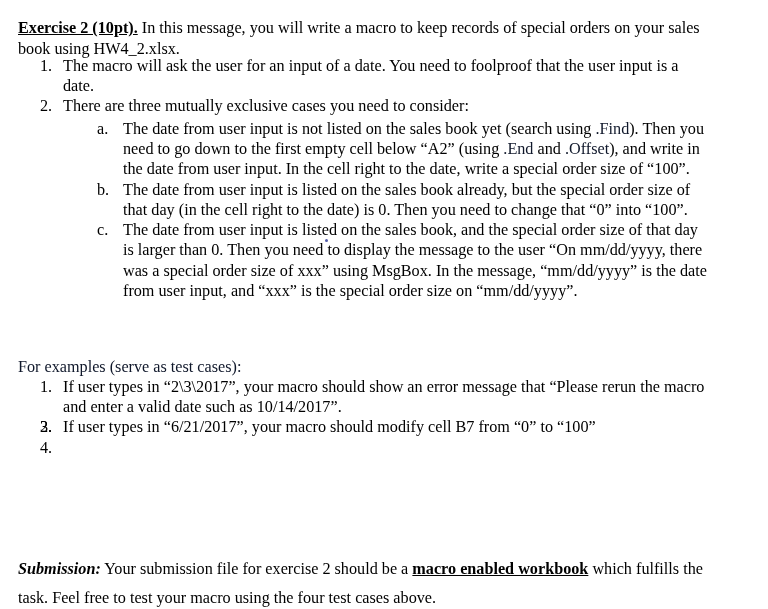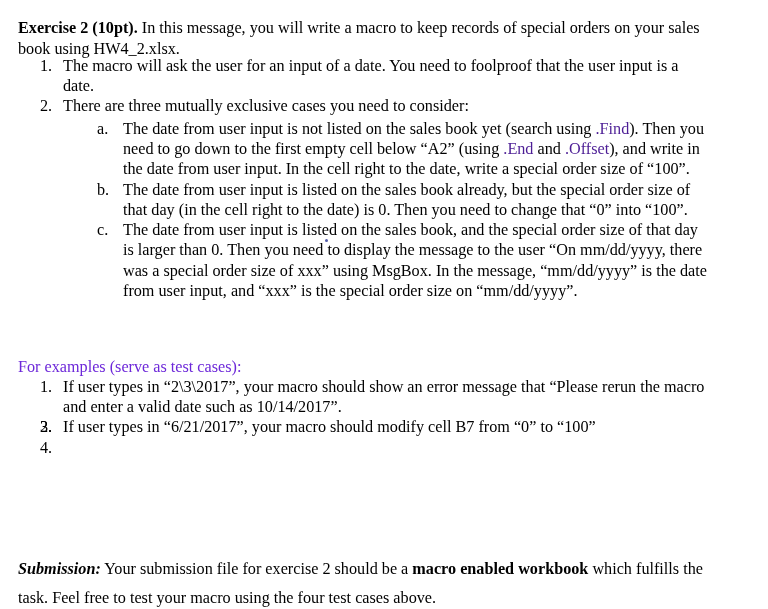--- a/index.html
+++ b/index.html
@@ -26,21 +26,21 @@
   
   .intro {
     position: absolute;
     left: 18px;
     top: 2px;
     width: 710px;
     font-size: 16.2px;
     line-height: 20.5px;
     text-align: left;
   }
-  .b { font-weight: bold; }
+  .b { font-weight: bold; text-decoration: underline; }
   .bi { font-weight: bold; font-style: italic; }
 
   
   .olist {
     position: absolute;
     list-style: none;
     margin: 0;
     padding: 0;
   }
   .olist > li {
@@ -86,28 +86,28 @@
   }
   .alist > li > .marker {
     position: absolute;
     left: 0;
     top: 0;
     width: 20px;
     text-align: left;
   }
 
   
-  .code-red { color: #4c1d95; }
+  .code-red { color: #0f172a; }
   .blue-head {
     position: absolute;
     left: 18px;
     top: 357px;
     font-size: 16.2px;
     line-height: 20px;
-    color: #6d28d9;
+    color: #0f172a;
   }
 
   
   .submission {
     position: absolute;
     left: 18px;
     top: 539px;
     width: 700px;
     font-size: 16.2px;
     line-height: 29px;

